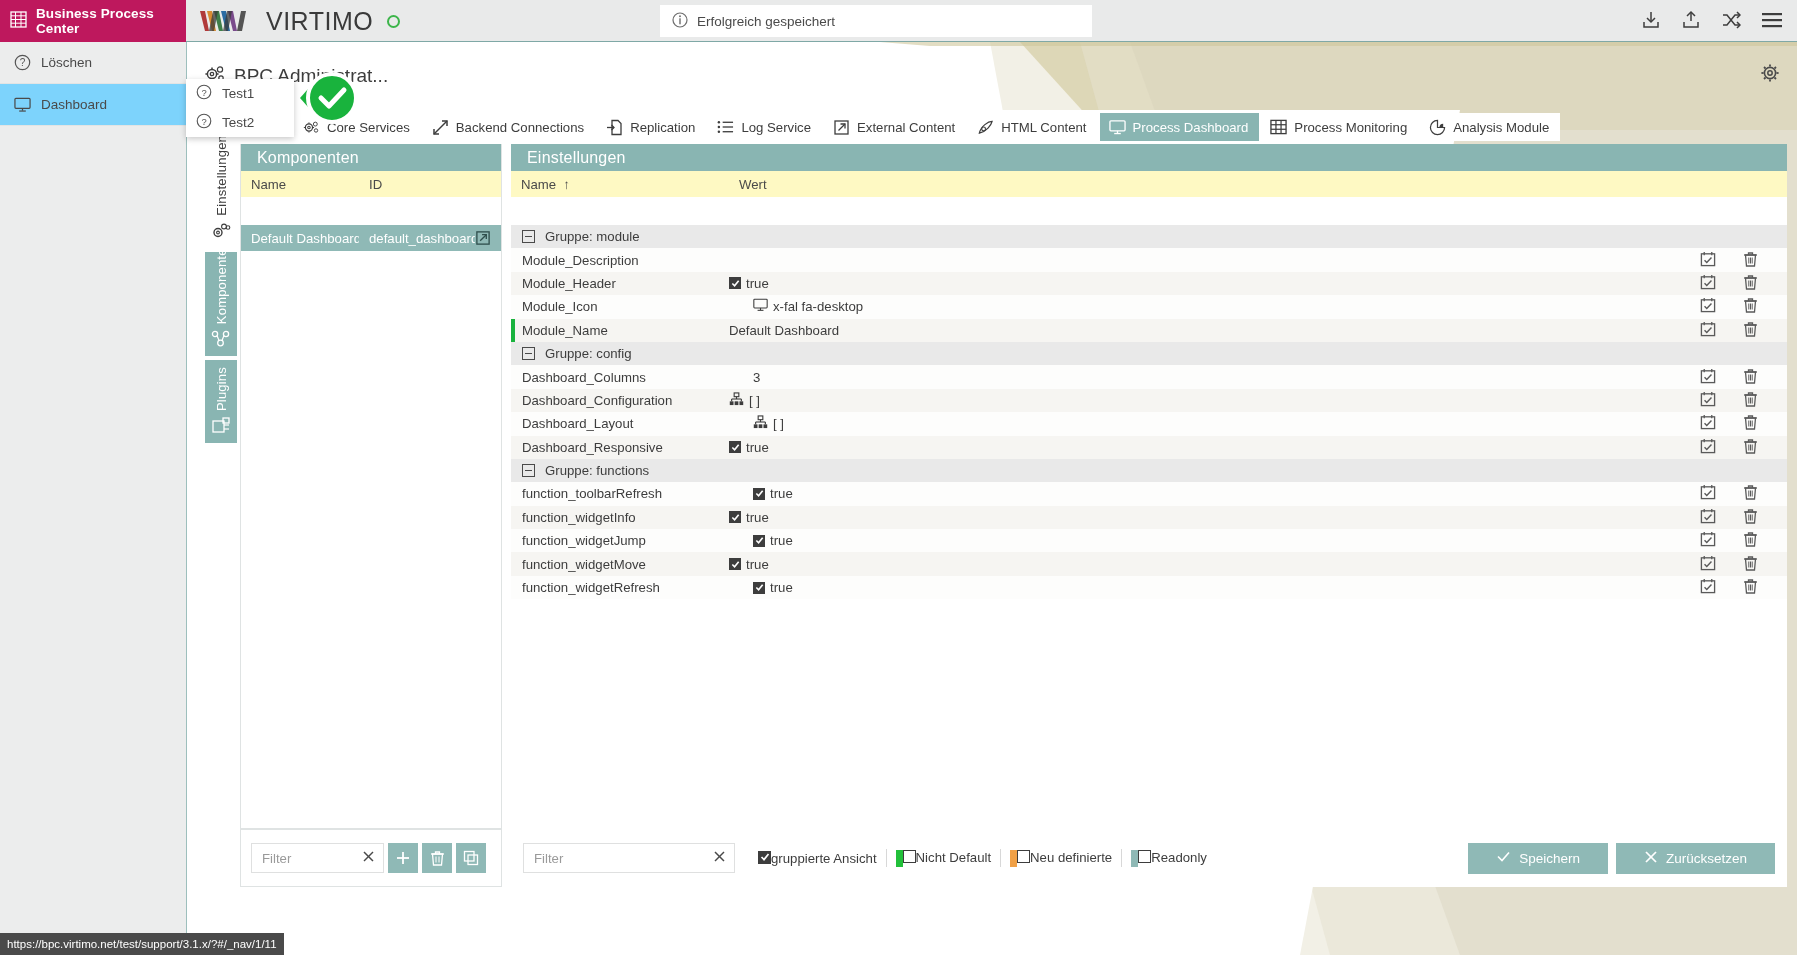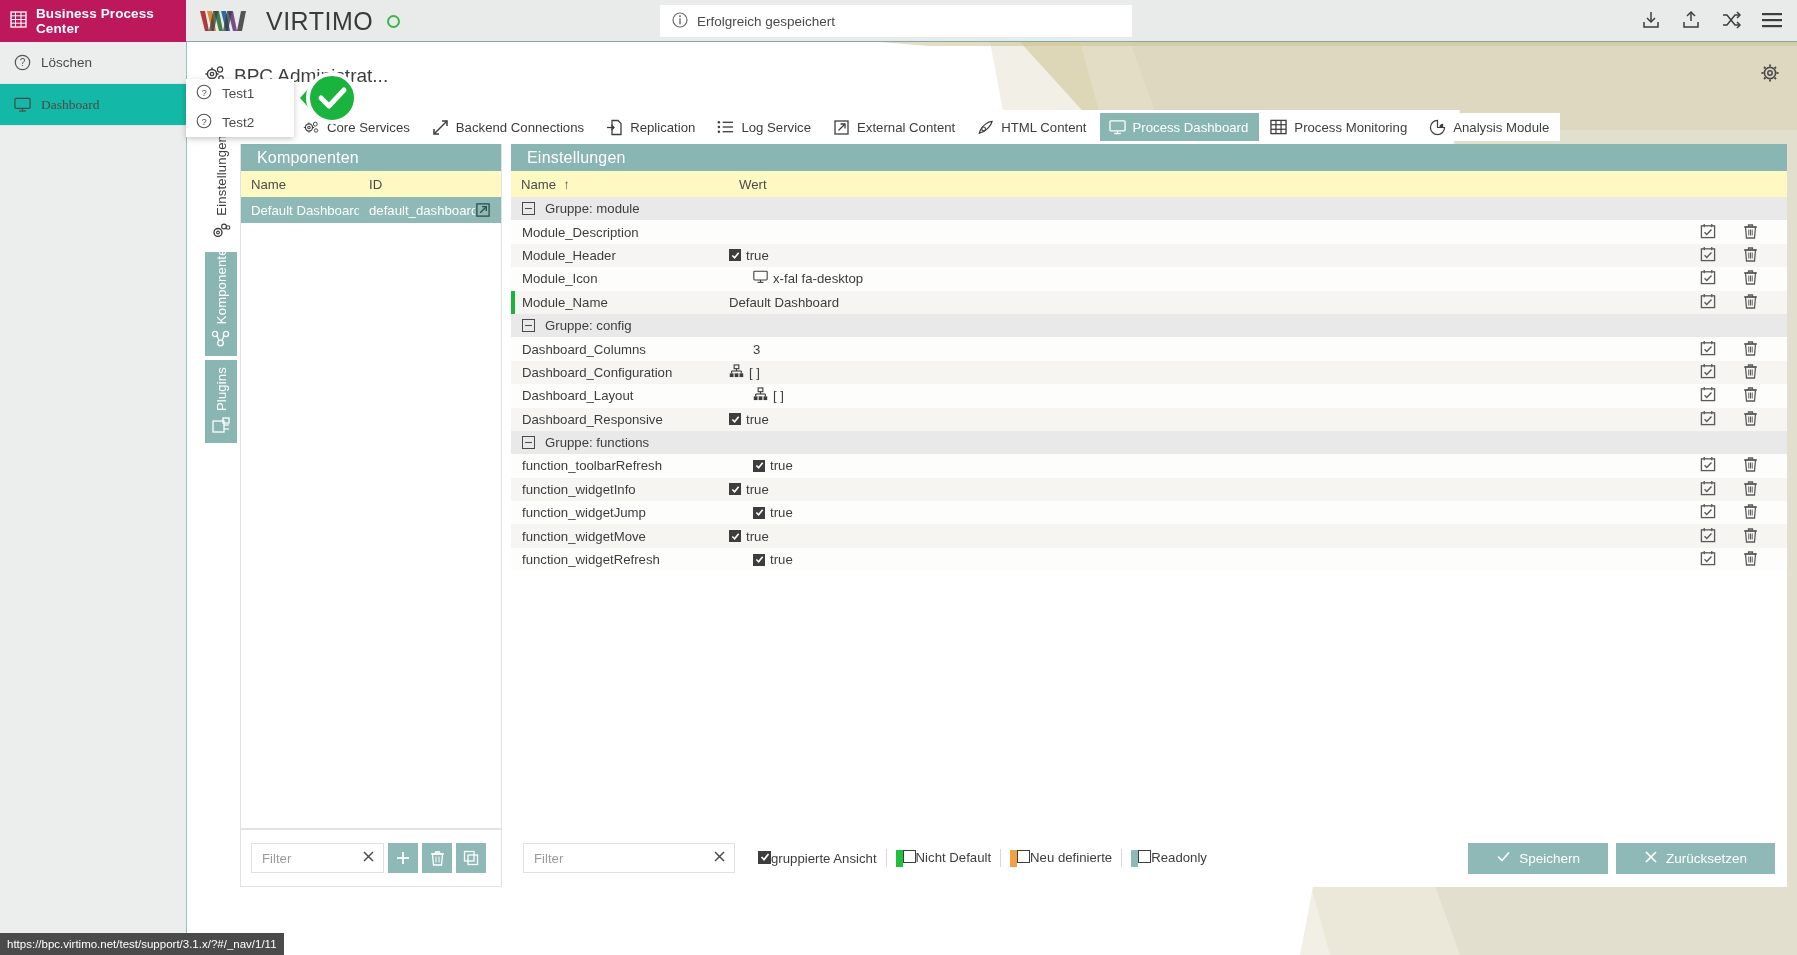--- a/index.html
+++ b/index.html
@@ -21,33 +21,33 @@
   .sidebar { position:absolute; left:0; top:0; width:186px; height:955px; background:#eceded; z-index:5; }
   .sidebar-header {
     height:42px; background:#be185d; display:flex; align-items:center;
     padding:0 10px; gap:9px; color:#fff;
   }
   .sidebar-header .title { font-size:13.5px; font-weight:bold; letter-spacing:.1px; }
   .sidebar-item {
     height:42px; display:flex; align-items:center; gap:10px; padding:0 14px;
     color:#4a4a4a; font-size:13.5px; border-bottom:1px solid #e2e4e4;
   }
-  .sidebar-item.active { background:#14b8a6;font-family:Liberation Serif, serif; }
+  .sidebar-item.active { background:#7dd3fc; }
   .sb-ico { width:17px; height:17px; flex:0 0 17px; display:flex; align-items:center; justify-content:center; }
 
   
   .topbar {
     position:absolute; left:186px; top:0; width:1611px; height:42px;
     background:#e9eaea; z-index:4; display:flex; align-items:center;
   }
   .brand { display:flex; align-items:center; gap:8px; padding-left:14px; }
   .brand-word { font-size:25px; letter-spacing:.5px; color:#3a3a3a; }
   .brand-dot { width:13px; height:13px; border-radius:50%; border:2px solid #3cb54a; margin-left:6px; }
   .toast {
-    position:absolute; left:474px; top:5px; width:472px; height:32px;
+    position:absolute; left:474px; top:5px; width:432px; height:32px;
     background:#fff; display:flex; align-items:center; gap:9px; padding:0 12px;
     font-size:13.5px; color:#4a4a4a;
   }
   .topbar-icons { position:absolute; right:14px; top:0; height:42px; display:flex; align-items:center; gap:20px; }
 
   
   .modhead {
     position:absolute; left:186px; top:42px; width:1611px; height:67px; z-index:3;
     display:flex; align-items:center; padding-left:18px; gap:8px;
   }
@@ -99,21 +99,21 @@
   }
   .panel-title {
     height:27px; background:#89b5b2; color:#fff; font-size:16px;
     display:flex; align-items:center; padding-left:16px; letter-spacing:.2px;
   }
   .thead {
     height:26px; background:#fef9c3; display:flex; align-items:center;
     font-size:13.2px; color:#4a4a4a;
   }
   .thead .th { padding-left:10px; }
-  .tbody { flex:1; overflow:hidden; }
+  .tbody { flex:1; overflow:hidden;margin-top:28px; }
 
   
   .k-col-name { width:118px; }
   .k-col-id { flex:1; }
   .k-row { height:26px; display:flex; align-items:center; font-size:13.2px; }
   .k-row.selected { background:#8fb9b6; color:#fff; }
   .k-row .cell { padding-left:10px; overflow:hidden; white-space:nowrap; }
   .k-open { margin-left:auto; padding-right:10px; display:flex; align-items:center; }
 
   

